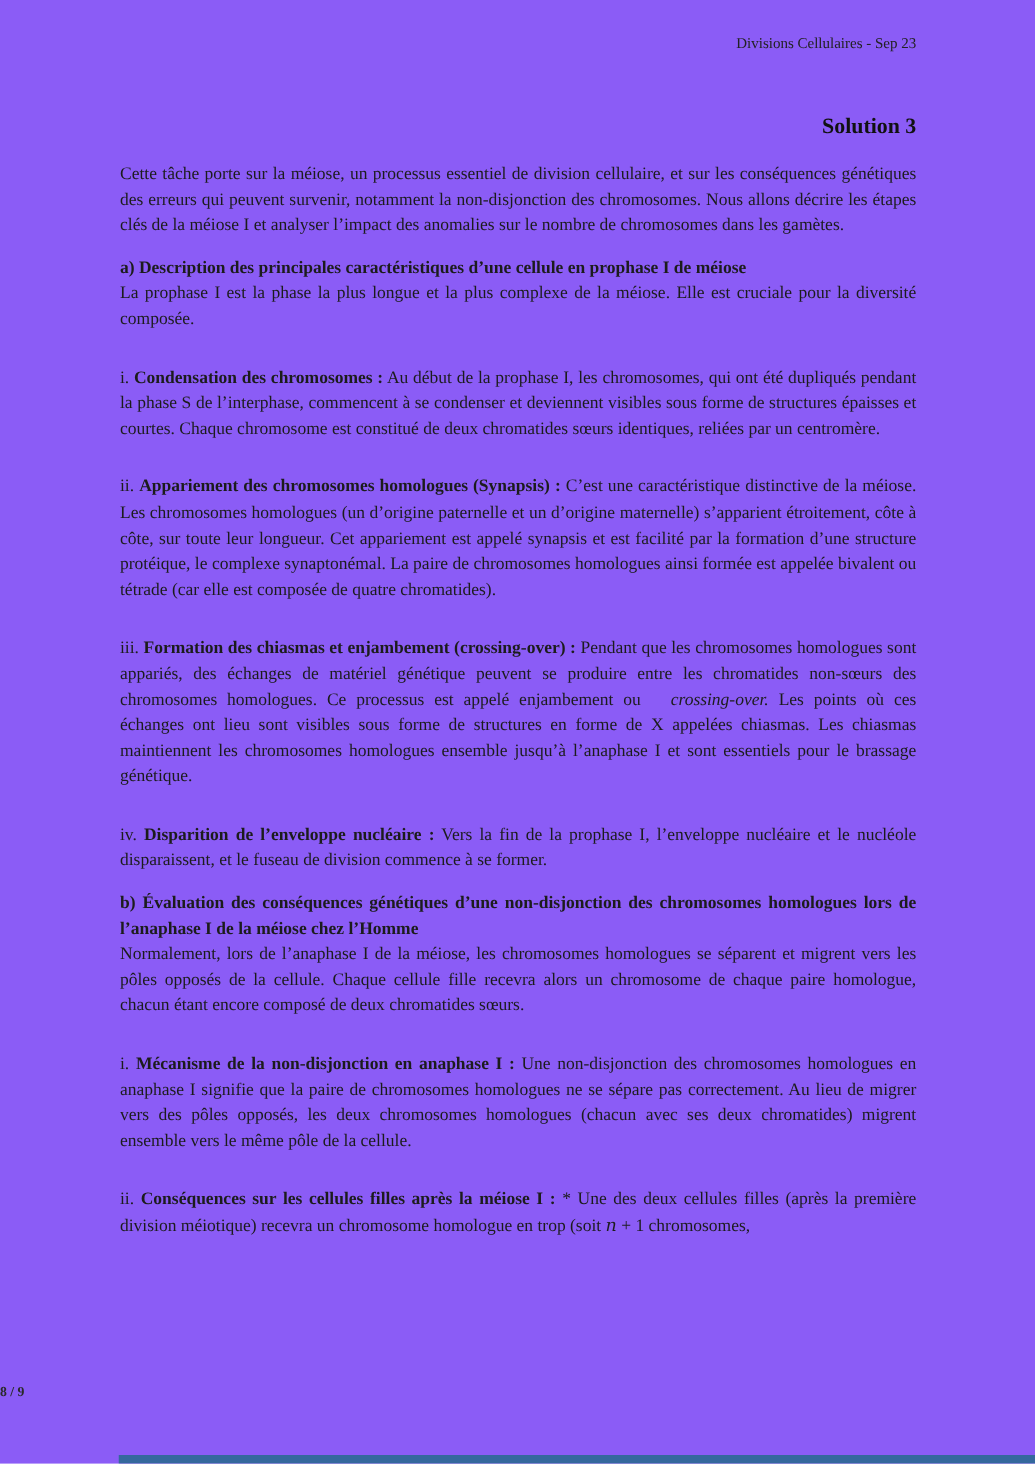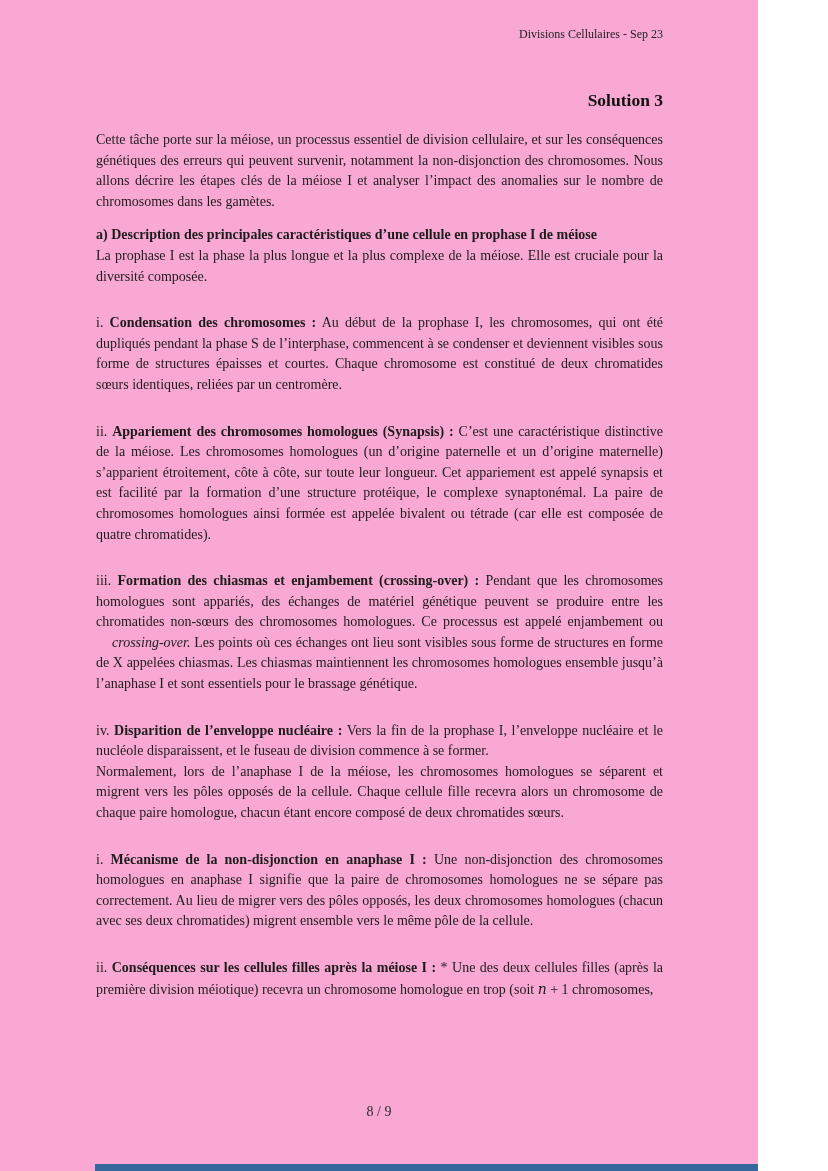--- a/index.html
+++ b/index.html
@@ -1,20 +1,20 @@
 <!DOCTYPE html>
 <html lang="fr"><head>
 <meta charset="utf-8">
 <style>
   html, body { margin: 0; padding: 0; background: #ffffff; }
   .page {
     position: relative;
-    width: 758px;
+    width: 828px;
     height: 1171px;
-    background: #f9a8d4;
+    background: #8b5cf6;
     overflow: hidden;
     font-family: "Liberation Serif", "DejaVu Serif", serif;
     color: #1c1c1c;
   }
   .content {
     position: absolute;
     left: 96px;
     right: 95px;
     top: 0;
   }
@@ -46,23 +46,23 @@
   .after-head { margin-top: 0; }
   .item { margin-top: 26px; }
   .item .lead { font-weight: 700; }
   em.ital { font-style: italic; margin-left: 16px; }
   em.mathvar { font-style: italic; font-family: "DejaVu Serif", serif; }
   .footer {
     position: absolute;
     left: 0;
     right: 0;
     bottom: 51px;
-    text-align: center;
-    font-size: 14px;
+    font-size: 11px;
     color: #2a2a2a;
+    font-weight: bold;
   }
   .next-page-bar {
     position: absolute;
     left: 95px;
     right: 0;
     bottom: 0;
     height: 7px;
   }
 </style>
 </head>
@@ -99,20 +99,21 @@
       <span class="lead">Formation des chiasmas et enjambement (crossing-over) :</span>
       <span>Pendant que les chromosomes homologues sont appariés, des échanges de matériel génétique peuvent se produire entre les chromatides non-sœurs des chromosomes homologues. Ce processus est appelé enjambement ou </span><em class="ital">crossing-over.</em><span> Les points où ces échanges ont lieu sont visibles sous forme de structures en forme de X appelées chiasmas. Les chiasmas maintiennent les chromosomes homologues ensemble jusqu’à l’anaphase I et sont essentiels pour le brassage génétique.</span>
     </p>
 
     <p class="item">
       <span class="num">iv.</span>
       <span class="lead">Disparition de l’enveloppe nucléaire :</span>
       <span>Vers la fin de la prophase I, l’enveloppe nucléaire et le nucléole disparaissent, et le fuseau de division commence à se former.</span>
     </p>
 
+    <h2 class="subhead">b) Évaluation des conséquences génétiques d’une non-disjonction des chromosomes homologues lors de l’anaphase I de la méiose chez l’Homme</h2>
     <p class="after-head">Normalement, lors de l’anaphase I de la méiose, les chromosomes homologues se séparent et migrent vers les pôles opposés de la cellule. Chaque cellule fille recevra alors un chromosome de chaque paire homologue, chacun étant encore composé de deux chromatides sœurs.</p>
 
     <p class="item">
       <span class="num">i.</span>
       <span class="lead">Mécanisme de la non-disjonction en anaphase I :</span>
       <span>Une non-disjonction des chromosomes homologues en anaphase I signifie que la paire de chromosomes homologues ne se sépare pas correctement. Au lieu de migrer vers des pôles opposés, les deux chromosomes homologues (chacun avec ses deux chromatides) migrent ensemble vers le même pôle de la cellule.</span>
     </p>
 
     <p class="item">
       <span class="num">ii.</span>

